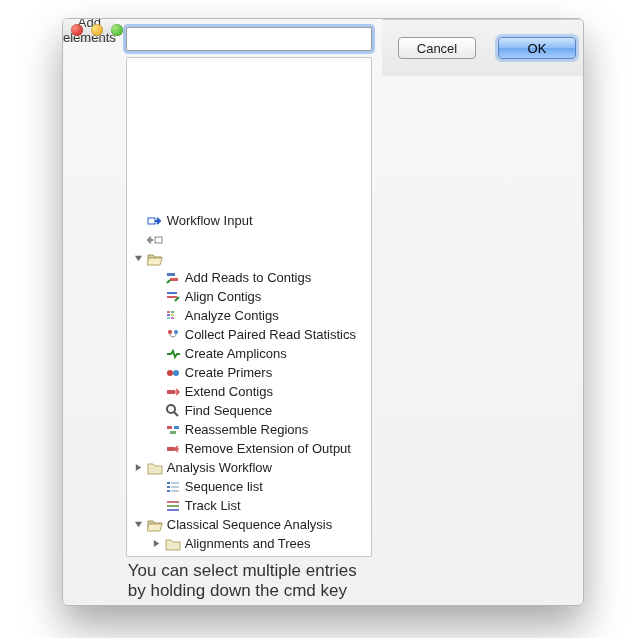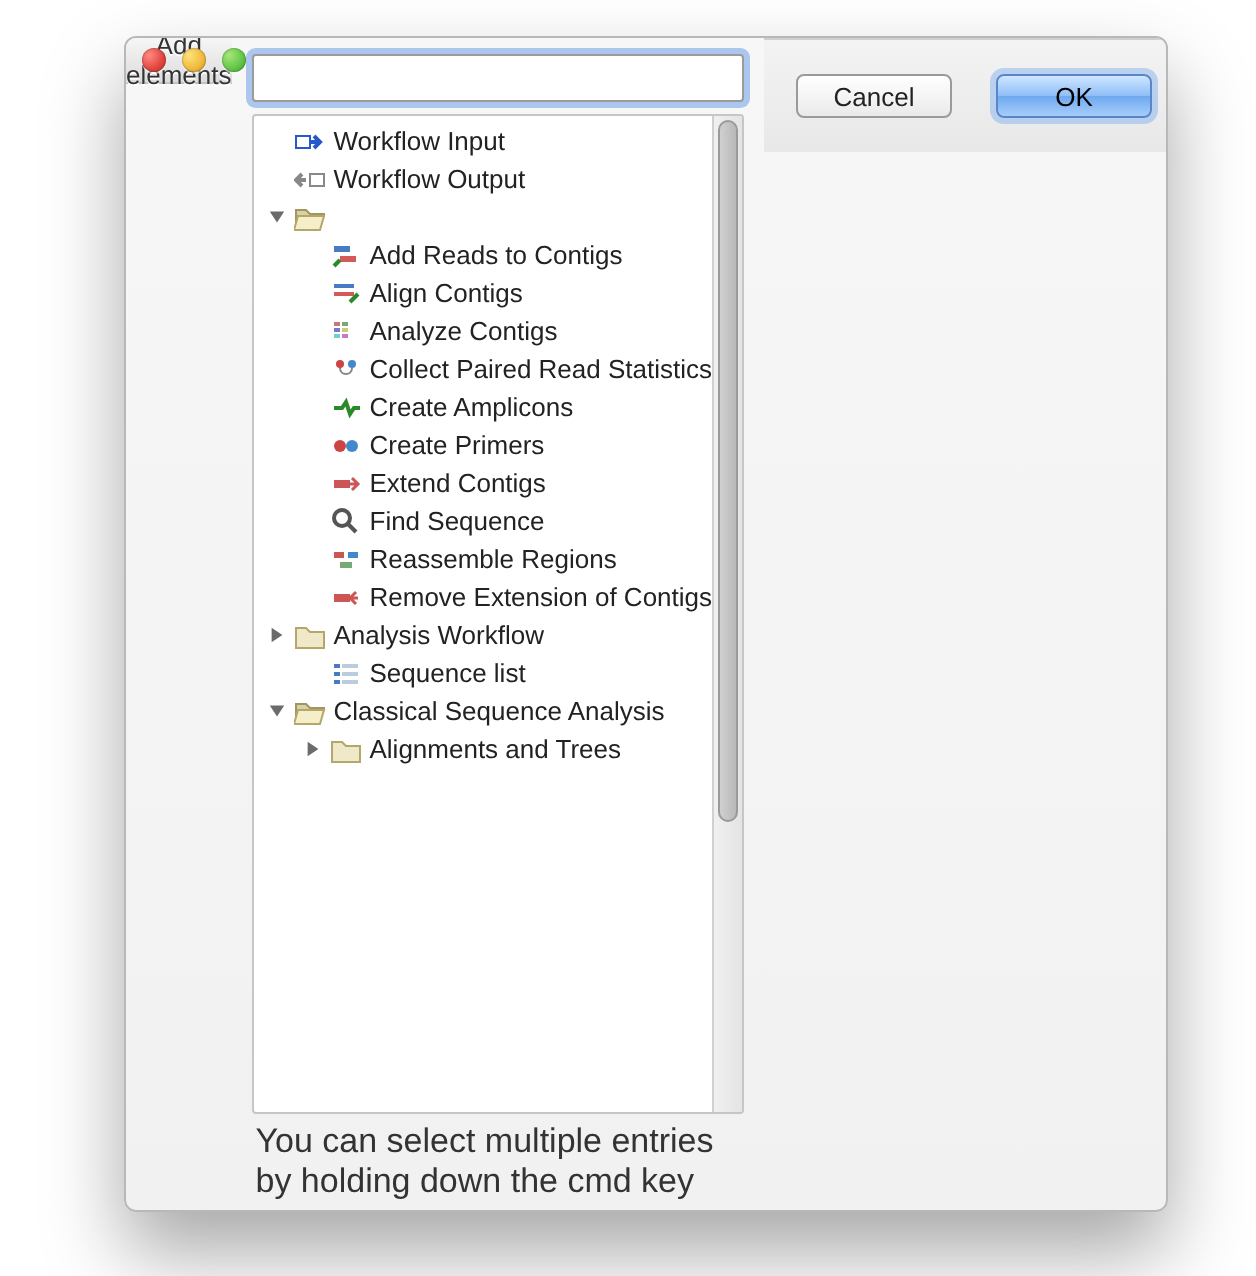--- a/index.html
+++ b/index.html
@@ -24,21 +24,21 @@
   .dot.green{background:radial-gradient(circle at 30% 30%,#a5e77c,#62c544 60%,#3f9a2a);}
   .title{flex:1;text-align:center;font-size:13px;color:#333;text-shadow:0 1px 0 #fff;}
   .body{flex:1;padding:8px 10px 4px 10px;display:flex;flex-direction:column;min-height:0;}
   .search{
     height:22px;border:1px solid #9b9b9b;border-radius:2px;background:#fff;
     box-shadow:0 0 0 3px rgba(110,160,230,0.55);outline:none;padding:0 4px;
     font-family:inherit;font-size:13px;
   }
   .tree-wrap{
     flex:1;margin-top:6px;background:#fff;border:1px solid #c6c6c6;border-radius:2px;
-    position:relative;overflow:hidden;display:flex;
+    position:relative;overflow:hidden;display:flex;align-items:flex-end;
   }
   .tree{flex:1;overflow:hidden;padding:3px 0 3px 2px;}
   .scrollbar{width:14px;background:linear-gradient(to right,#f0f0f0,#e4e4e4);border-left:1px solid #d0d0d0;position:relative;}
   .thumb{position:absolute;left:2px;right:2px;top:2px;height:70%;background:linear-gradient(to right,#d0d0d0,#b8b8b8);border:1px solid #9a9a9a;border-radius:7px;}
   .row{display:flex;align-items:center;height:19px;line-height:19px;white-space:nowrap;}
   .arrow{width:12px;height:12px;display:inline-flex;align-items:center;justify-content:center;margin-right:2px;flex:0 0 12px;}
   .arrow svg{width:9px;height:9px;}
   .spacer{display:inline-block;width:14px;flex:0 0 14px;}
   .icon{width:16px;height:16px;display:inline-flex;align-items:center;justify-content:center;margin-right:4px;flex:0 0 16px;}
   .icon svg{width:16px;height:16px;}
@@ -93,21 +93,20 @@
               </span>
               <span class="label">Workflow Input</span>
             </div>
             <div class="row indent1">
               <span class="spacer"></span>
               <span class="icon">
                 <svg viewBox="0 0 16 16">
                   <use href="#i-workflow-output"></use>
                 </svg>
               </span>
-              <span class="label">Workflow Output</span>
             </div>
             <div class="row indent1">
               <span class="arrow">
                 <svg viewBox="0 0 10 10">
                   <use href="#arrow-open"></use>
                 </svg>
               </span>
               <span class="icon">
                 <svg viewBox="0 0 16 16">
                   <use href="#i-folder-open"></use>
@@ -195,21 +194,21 @@
               </span>
               <span class="label">Reassemble Regions</span>
             </div>
             <div class="row indent2">
               <span class="spacer"></span>
               <span class="icon">
                 <svg viewBox="0 0 16 16">
                   <use href="#i-remove-ext"></use>
                 </svg>
               </span>
-              <span class="label">Remove Extension of Contigs</span>
+              <span class="label">Remove Extension of Output</span>
             </div>
             <div class="row indent1">
               <span class="arrow">
                 <svg viewBox="0 0 10 10">
                   <use href="#arrow-closed"></use>
                 </svg>
               </span>
               <span class="icon">
                 <svg viewBox="0 0 16 16">
                   <use href="#i-folder"></use>
@@ -218,20 +217,29 @@
               <span class="label">Analysis Workflow</span>
             </div>
             <div class="row indent2">
               <span class="spacer"></span>
               <span class="icon">
                 <svg viewBox="0 0 16 16">
                   <use href="#i-seqlist"></use>
                 </svg>
               </span>
               <span class="label">Sequence list</span>
+            </div>
+            <div class="row indent2">
+              <span class="spacer"></span>
+              <span class="icon">
+                <svg viewBox="0 0 16 16">
+                  <use href="#i-tracklist"></use>
+                </svg>
+              </span>
+              <span class="label">Track List</span>
             </div>
             <div class="row indent1">
               <span class="arrow">
                 <svg viewBox="0 0 10 10">
                   <use href="#arrow-open"></use>
                 </svg>
               </span>
               <span class="icon">
                 <svg viewBox="0 0 16 16">
                   <use href="#i-folder-open"></use>

